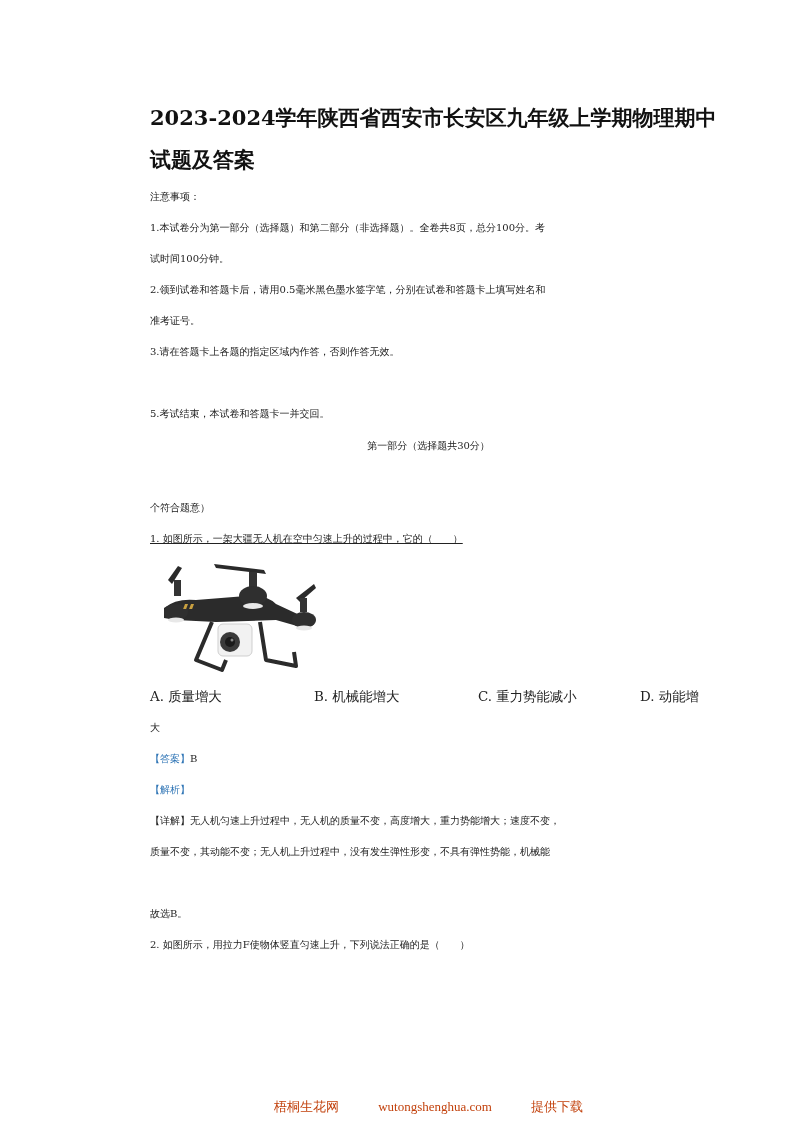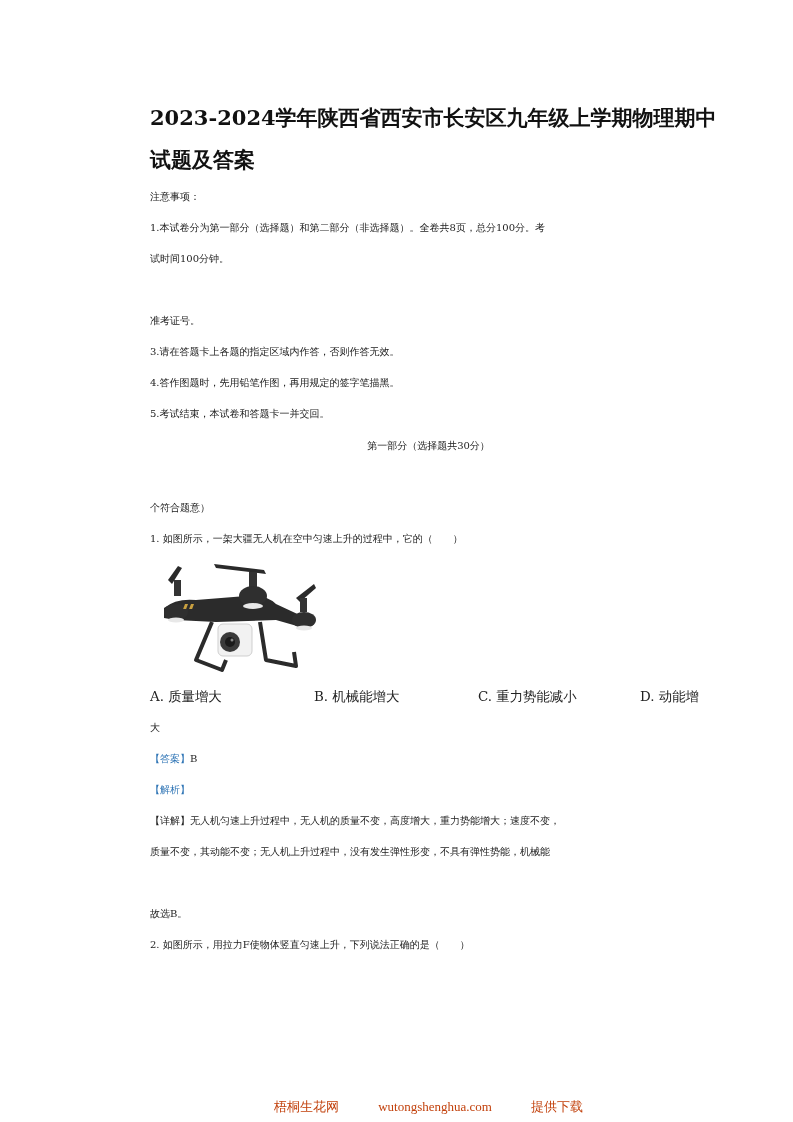--- a/index.html
+++ b/index.html
@@ -23,30 +23,30 @@
 <body>
 
 <div class="page">
 
   <div class="title" style="top:104px;">2023-2024学年陕西省西安市长安区九年级上学期物理期中</div>
   <div class="title" style="top:146px;">试题及答案</div>
 
   <div class="line" style="top:188px;">注意事项：</div>
   <div class="line" style="top:219px;">1.本试卷分为第一部分（选择题）和第二部分（非选择题）。全卷共8页，总分100分。考</div>
   <div class="line" style="top:250px;">试时间100分钟。</div>
+  <div class="line" style="top:281px;">2.领到试卷和答题卡后，请用0.5毫米黑色墨水签字笔，分别在试卷和答题卡上填写姓名和</div>
   <div class="line" style="top:312px;">准考证号。</div>
   <div class="line" style="top:343px;">3.请在答题卡上各题的指定区域内作答，否则作答无效。</div>
-  <div class="line" style="top:374px;">4.答作图题时，先用铅笔作图，再用规定的签字笔描黑。</div>
   <div class="line" style="top:405px;">5.考试结束，本试卷和答题卡一并交回。</div>
 
   <div class="line center" style="top:437px;">第一部分（选择题共30分）</div>
 
   <div class="line" style="top:499px;">个符合题意）</div>
 
-  <div class="line" style="top:530px;">1.  如图所示，一架大疆无人机在空中匀速上升的过程中，它的（　　）</div>
+  <div class="line" style="top:530px;text-decoration:underline;">1.  如图所示，一架大疆无人机在空中匀速上升的过程中，它的（　　）</div>
 
   <svg class="drone" viewBox="0 0 164 114">
 
     <path d="M58 4 L108 10 L110 14 L60 8 Z" fill="#2a2a2a"></path>
     <path d="M12 20 L22 6 L26 8 L16 24 Z" fill="#2a2a2a"></path>
     <path d="M140 38 L158 24 L160 28 L144 42 Z" fill="#2a2a2a"></path>
 
     <rect x="93" y="12" width="8" height="18" fill="#333"></rect>
     <rect x="18" y="20" width="7" height="16" fill="#333"></rect>
     <rect x="144" y="38" width="7" height="14" fill="#333"></rect>

